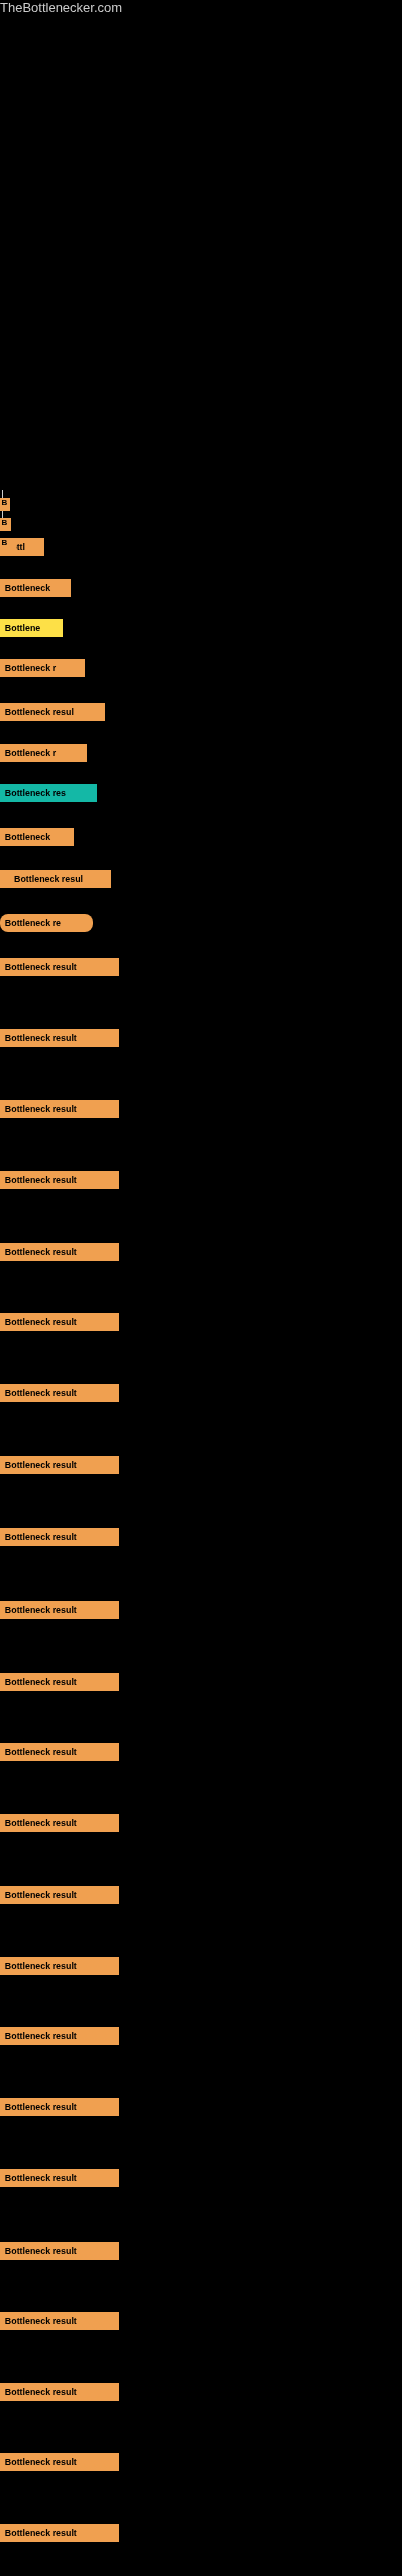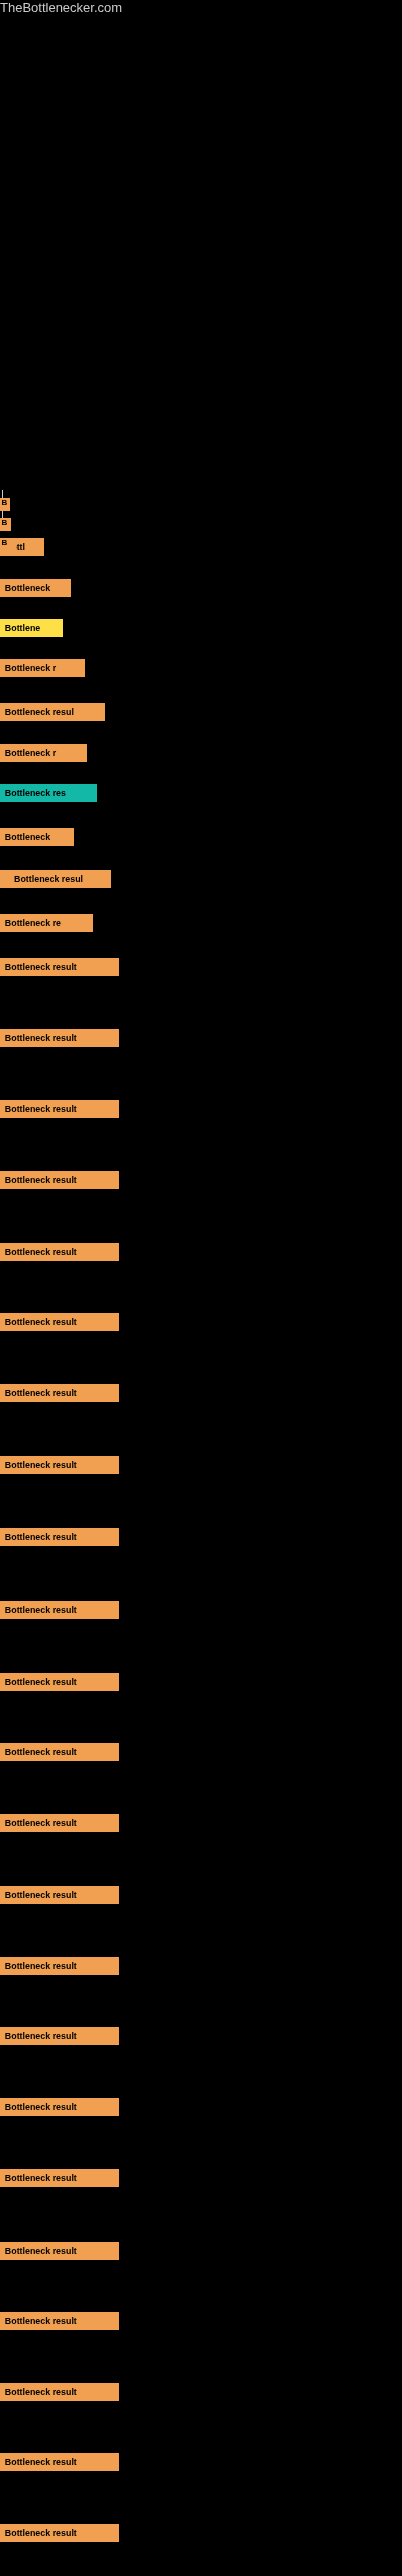--- a/index.html
+++ b/index.html
@@ -32,21 +32,21 @@
 <div id="bars-container" style="position: relative; width: 403px; height: 2552px;">
 <div style="position: absolute; left: 0px; top: 523px; width: 44px; background-color: rgb(240, 160, 80); color: rgb(0, 0, 0); font-size: 8.9px; font-weight: bold; padding: 4px 4.8px; white-space: nowrap; overflow: hidden; cursor: pointer;">Bottl</div>
     <div style="position: absolute; left: 0px; top: 564px; width: 71px; background-color: rgb(240, 160, 80); color: rgb(0, 0, 0); font-size: 8.9px; font-weight: bold; padding: 4px 4.8px; white-space: nowrap; overflow: hidden; cursor: pointer;">Bottleneck</div>
     <div style="position: absolute; left: 0px; top: 604px; width: 63px; background-color: #fde047; color: rgb(0, 0, 0); font-size: 8.9px; font-weight: bold; padding: 4px 4.8px; white-space: nowrap; overflow: hidden; cursor: pointer;">Bottlene</div>
     <div style="position: absolute; left: 0px; top: 644px; width: 85px; background-color: rgb(240, 160, 80); color: rgb(0, 0, 0); font-size: 8.9px; font-weight: bold; padding: 4px 4.8px; white-space: nowrap; overflow: hidden; cursor: pointer;">Bottleneck r</div>
     <div style="position: absolute; left: 0px; top: 688px; width: 105px; background-color: rgb(240, 160, 80); color: rgb(0, 0, 0); font-size: 8.9px; font-weight: bold; padding: 4px 4.8px; white-space: nowrap; overflow: hidden; cursor: pointer;">Bottleneck resul</div>
     <div style="position: absolute; left: 0px; top: 729px; width: 87px; background-color: rgb(240, 160, 80); color: rgb(0, 0, 0); font-size: 8.9px; font-weight: bold; padding: 4px 4.8px; white-space: nowrap; overflow: hidden; cursor: pointer;">Bottleneck r</div>
     <div style="position: absolute; left: 0px; top: 769px; width: 97px; background-color: #14b8a6; color: rgb(0, 0, 0); font-size: 8.9px; font-weight: bold; padding: 4px 4.8px; white-space: nowrap; overflow: hidden; cursor: pointer;">Bottleneck res</div>
     <div style="position: absolute; left: 0px; top: 813px; width: 74px; background-color: rgb(240, 160, 80); color: rgb(0, 0, 0); font-size: 8.9px; font-weight: bold; padding: 4px 4.8px; white-space: nowrap; overflow: hidden; cursor: pointer;">Bottleneck</div>
     <div style="position: absolute; left: 0px; top: 855px; width: 111px; background-color: rgb(240, 160, 80); color: rgb(0, 0, 0); font-size: 8.9px; font-weight: bold; padding: 4px 14px; white-space: nowrap; overflow: hidden; cursor: pointer;">Bottleneck resul</div>
-    <div style="position: absolute; left: 0px; top: 899px; width: 93px; background-color: rgb(240, 160, 80); color: rgb(0, 0, 0); font-size: 8.9px; font-weight: bold; padding: 4px 4.8px; white-space: nowrap; overflow: hidden; cursor: pointer;">Bottleneck re</div>
+    <div style="position: absolute; left: 0px; top: 899px; width: 93px; background-color: rgb(240, 160, 80); color: rgb(0, 0, 0); font-size: 8.9px; font-weight: bold; padding: 4px 4.8px; white-space: nowrap; overflow: hidden; cursor: pointer; border-radius: 8px;">Bottleneck re</div>
     <div style="position: absolute; left: 0px; top: 943px; width: 119px; background-color: rgb(240, 160, 80); color: rgb(0, 0, 0); font-size: 8.9px; font-weight: bold; padding: 4px 4.8px; white-space: nowrap; overflow: hidden; cursor: pointer;">Bottleneck result</div>
     <div style="position: absolute; left: 0px; top: 1014px; width: 119px; background-color: rgb(240, 160, 80); color: rgb(0, 0, 0); font-size: 8.9px; font-weight: bold; padding: 4px 4.8px; white-space: nowrap; overflow: hidden; cursor: pointer;">Bottleneck result</div>
     <div style="position: absolute; left: 0px; top: 1085px; width: 119px; background-color: rgb(240, 160, 80); color: rgb(0, 0, 0); font-size: 8.9px; font-weight: bold; padding: 4px 4.8px; white-space: nowrap; overflow: hidden; cursor: pointer;">Bottleneck result</div>
     <div style="position: absolute; left: 0px; top: 1156px; width: 119px; background-color: rgb(240, 160, 80); color: rgb(0, 0, 0); font-size: 8.9px; font-weight: bold; padding: 4px 4.8px; white-space: nowrap; overflow: hidden; cursor: pointer;">Bottleneck result</div>
     <div style="position: absolute; left: 0px; top: 1228px; width: 119px; background-color: rgb(240, 160, 80); color: rgb(0, 0, 0); font-size: 8.9px; font-weight: bold; padding: 4px 4.8px; white-space: nowrap; overflow: hidden; cursor: pointer;">Bottleneck result</div>
     <div style="position: absolute; left: 0px; top: 1298px; width: 119px; background-color: rgb(240, 160, 80); color: rgb(0, 0, 0); font-size: 8.9px; font-weight: bold; padding: 4px 4.8px; white-space: nowrap; overflow: hidden; cursor: pointer;">Bottleneck result</div>
     <div style="position: absolute; left: 0px; top: 1369px; width: 119px; background-color: rgb(240, 160, 80); color: rgb(0, 0, 0); font-size: 8.9px; font-weight: bold; padding: 4px 4.8px; white-space: nowrap; overflow: hidden; cursor: pointer;">Bottleneck result</div>
     <div style="position: absolute; left: 0px; top: 1441px; width: 119px; background-color: rgb(240, 160, 80); color: rgb(0, 0, 0); font-size: 8.9px; font-weight: bold; padding: 4px 4.8px; white-space: nowrap; overflow: hidden; cursor: pointer;">Bottleneck result</div>
     <div style="position: absolute; left: 0px; top: 1513px; width: 119px; background-color: rgb(240, 160, 80); color: rgb(0, 0, 0); font-size: 8.9px; font-weight: bold; padding: 4px 4.8px; white-space: nowrap; overflow: hidden; cursor: pointer;">Bottleneck result</div>
     <div style="position: absolute; left: 0px; top: 1586px; width: 119px; background-color: rgb(240, 160, 80); color: rgb(0, 0, 0); font-size: 8.9px; font-weight: bold; padding: 4px 4.8px; white-space: nowrap; overflow: hidden; cursor: pointer;">Bottleneck result</div>

